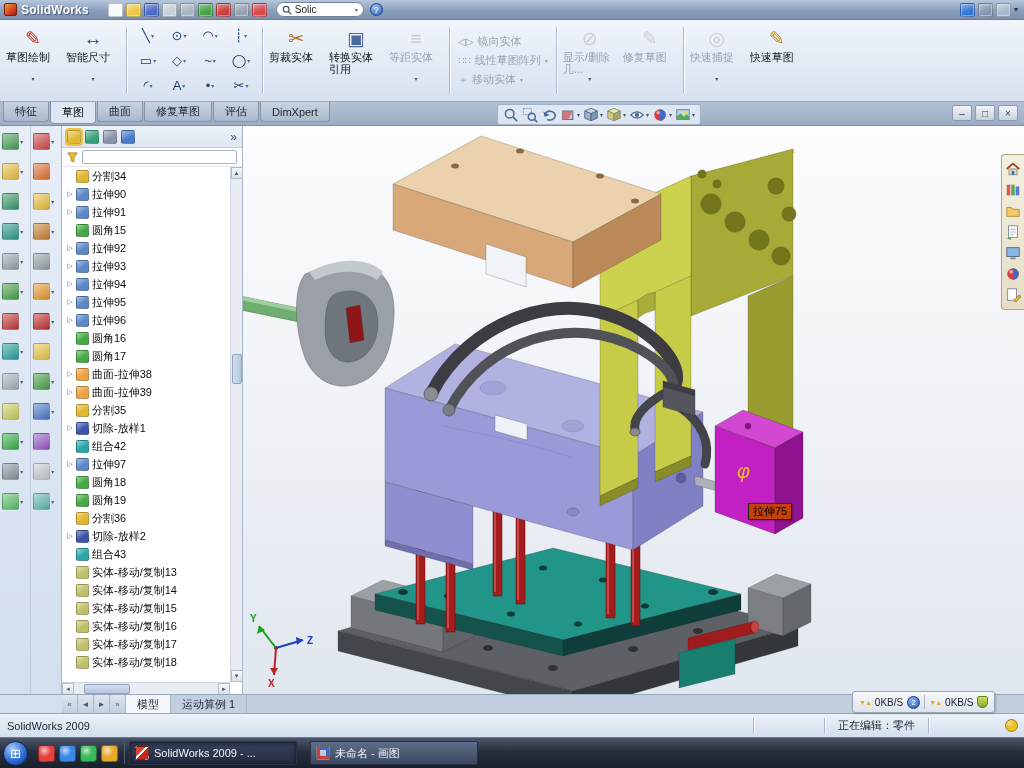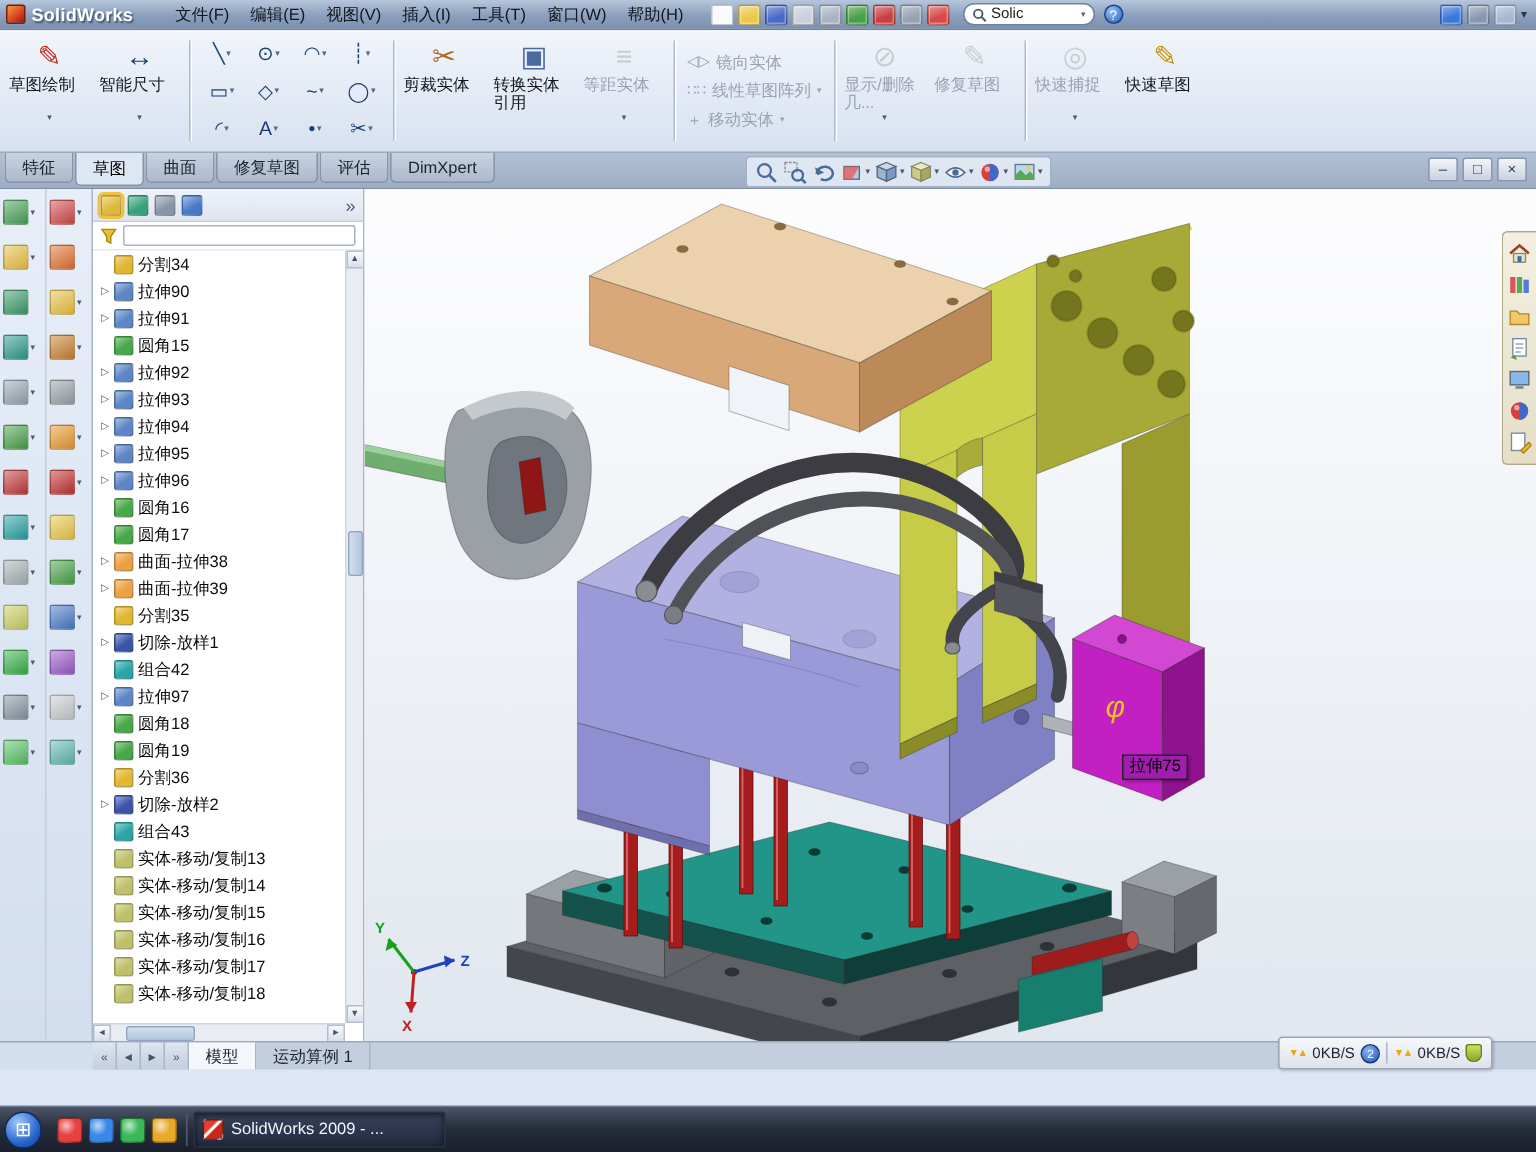--- a/index.html
+++ b/index.html
@@ -1,21 +1,21 @@
 <!DOCTYPE html>
 <html><head>
 <meta charset="utf-8">
 <style>
 *{margin:0;padding:0;box-sizing:border-box}
 body{font-family:"Liberation Sans","DejaVu Sans",sans-serif;font-size:11px;background:#333}
 .screen{position:relative;width:1024px;height:768px;overflow:hidden;background:#dce6f4}
 
 
 .titlebar{position:absolute;top:0;left:0;width:1024px;height:20px;background:linear-gradient(#b6c6dc,#8ba0bd 55%,#7a90ae);border-bottom:1px solid #6a7e9c;display:flex;align-items:center;padding:0 4px;gap:1px}
-.logo{display:flex;align-items:center;gap:4px;margin-right:20px}
+.logo{display:flex;align-items:center;gap:4px;margin-right:8px}
 .logo-mark{width:13px;height:13px;border-radius:2px;background:linear-gradient(140deg,#f0a040,#d84020 60%,#902010);border:1px solid #702008}
 .logo-text{color:#fff;font-weight:bold;font-size:12px;text-shadow:1px 1px 1px #45586f;letter-spacing:.2px}
 .menu-item{padding:2px 7px;color:#10161e;cursor:default;border-radius:2px}
 .std-tb{display:flex;align-items:center;gap:3px;margin-left:10px}
 .std-icon{display:inline-block;width:15px;height:14px;border-radius:2px;border:1px solid #00000038;box-shadow:inset 0 0 0 1px #ffffff55}
 .search-box{display:flex;align-items:center;background:#fff;border:1px solid #72849c;border-radius:9px;height:15px;padding:0 5px;gap:3px;width:88px;margin-left:8px}
 .search-box .sv{color:#222;font-size:10px;flex:1}
 .sb-dd{font-size:6px;color:#567}
 .help-circ{width:13px;height:13px;border-radius:50%;background:radial-gradient(circle at 35% 30%,#9cc0f0,#2a62c0);color:#fff;font-size:9px;display:flex;align-items:center;justify-content:center;margin-left:5px;border:1px solid #1a4290}
 .tb-right{display:flex;align-items:center;gap:3px;margin-left:auto}
@@ -84,21 +84,21 @@
 .vs-btn{width:12px;height:12px;font-size:6px;color:#45566e;display:flex;align-items:center;justify-content:center;background:linear-gradient(#f8fafc,#d8e0ea);border:1px solid #b2bece;flex:none}
 .vs-btn.bot{margin-top:auto}
 .vs-thumb{width:10px;height:30px;margin-top:175px;background:linear-gradient(90deg,#d2deee,#b4c6de);border:1px solid #92a4c0;border-radius:2px}
 .tree-hscroll{position:absolute;bottom:0;left:0;right:12px;height:12px;background:#e9edf3;border-top:1px solid #cdd5e0;display:flex;align-items:center}
 .hs-btn{width:12px;height:12px;font-size:6px;color:#45566e;display:flex;align-items:center;justify-content:center;background:linear-gradient(#f8fafc,#d8e0ea);border:1px solid #b2bece;flex:none}
 .hs-btn.right{margin-left:auto}
 .hs-thumb{width:46px;height:10px;margin-left:10px;background:linear-gradient(#d2deee,#b4c6de);border:1px solid #92a4c0;border-radius:2px}
 
 .viewport{flex:1;position:relative;overflow:hidden;background:#eef1f6}
 .viewport svg.model{position:absolute;left:0;top:0}
-.vtooltip{position:absolute;left:505px;top:377px;background:#a21caf;border:1px solid #222;padding:0 4px;font-size:11px;line-height:15px;color:#000;box-shadow:1px 1px 2px #0004}
+.vtooltip{position:absolute;left:505px;top:377px;background:#c2410c;border:1px solid #222;padding:0 4px;font-size:11px;line-height:15px;color:#000;box-shadow:1px 1px 2px #0004}
 .taskpane{position:absolute;right:0;top:28px;width:23px;background:linear-gradient(#f4f0e0,#e5dfc8);border:1px solid #b0a888;border-right:none;border-radius:4px 0 0 4px;display:flex;flex-direction:column;align-items:center;gap:5px;padding:6px 0}
 .tp-btn svg{width:16px;height:16px;display:block}
 
 
 .doctabs-filler{position:absolute;top:694px;left:0;width:62px;height:19px;background:#d3deee;border-top:1px solid #9aa8bc}
 .doctabs{position:absolute;top:694px;left:62px;width:962px;height:19px;background:#c3cedf;border-top:1px solid #9aa8bc;display:flex;align-items:stretch;font-size:11px}
 .dt-nav{width:16px;display:flex;align-items:center;justify-content:center;color:#45566e;font-size:8px;background:linear-gradient(#dde5f0,#c3cedf);border-right:1px solid #aab6c8}
 .dtab{display:flex;align-items:center;padding:0 11px;border-right:1px solid #aab6c8;color:#1c2430}
 .dtab.active{background:#f4f7fb}
 
@@ -137,29 +137,20 @@
 </head>
 <body>
 
 <div class="screen">
 
   <div class="titlebar">
     <div class="logo">
       <span class="logo-mark"></span>
       <span class="logo-text">SolidWorks</span>
     </div>
-    <div style="display:flex">
-        <span class="menu-item">文件(F)</span>
-        <span class="menu-item">编辑(E)</span>
-        <span class="menu-item">视图(V)</span>
-        <span class="menu-item">插入(I)</span>
-        <span class="menu-item">工具(T)</span>
-        <span class="menu-item">窗口(W)</span>
-        <span class="menu-item">帮助(H)</span>
-      </div>
     <div class="std-tb">
         <span class="std-icon" style="background:linear-gradient(160deg,#ffffff70,transparent 60%),#f8fafc"></span>
         <span class="std-icon" style="background:linear-gradient(160deg,#ffffff70,transparent 60%),#ecc84a"></span>
         <span class="std-icon" style="background:linear-gradient(160deg,#ffffff70,transparent 60%),#4a6ac8"></span>
         <span class="std-icon" style="background:linear-gradient(160deg,#ffffff70,transparent 60%),#c8d0da"></span>
         <span class="std-icon" style="background:linear-gradient(160deg,#ffffff70,transparent 60%),#a8b4c4"></span>
         <span class="std-icon" style="background:linear-gradient(160deg,#ffffff70,transparent 60%),#48a048"></span>
         <span class="std-icon" style="background:linear-gradient(160deg,#ffffff70,transparent 60%),#c84040"></span>
         <span class="std-icon" style="background:linear-gradient(160deg,#ffffff70,transparent 60%),#98a2b2"></span>
         <span class="std-icon" style="background:linear-gradient(160deg,#ffffff70,transparent 60%),#d84848"></span>
@@ -894,32 +885,48 @@
   <div class="netmon">
     <span class="nm-ar">▼▲</span>
     <span>0KB/S</span>
     <span class="nm-badge">2</span>
     <span class="nm-sep"></span>
     <span class="nm-ar">▼▲</span>
     <span>0KB/S</span>
     <span class="nm-shield"></span>
   </div>
 
+  <div class="statusbar">
+    <span class="sbl">SolidWorks 2009</span>
+    <div class="sbr">
+      <span class="sb-sep"></span>
+      <span class="sb-pane empty"></span>
+      <span class="sb-sep"></span>
+      <span class="sb-pane">正在编辑：零件</span>
+      <span class="sb-sep"></span>
+      <span class="sb-pane empty"></span>
+      <span class="sb-ball"></span>
+    </div>
+  </div>
 
   <div class="taskbar">
     <div class="startorb">
         <span>⊞</span>
       </div>
     <div class="qlaunch">
         <span class="ql" style="background:radial-gradient(circle at 35% 30%,#ffffffb0,transparent 45%),#e84040"></span>
         <span class="ql" style="background:radial-gradient(circle at 35% 30%,#ffffffb0,transparent 45%),#3888e8"></span>
         <span class="ql" style="background:radial-gradient(circle at 35% 30%,#ffffffb0,transparent 45%),#38b858"></span>
         <span class="ql" style="background:radial-gradient(circle at 35% 30%,#ffffffb0,transparent 45%),#e8a828"></span>
       </div>
     <div class="tasks">
         <div class="taskbtn active">
           <span class="tb-ic tb-solidworks"></span>
           <span class="tb-label">SolidWorks 2009 - ...</span>
         </div>
+        <div class="taskbtn">
+          <span class="tb-ic tb-paint"></span>
+          <span class="tb-label">未命名 - 画图</span>
+        </div>
       </div>
   </div>
 
 </div>
 
 </body></html>

